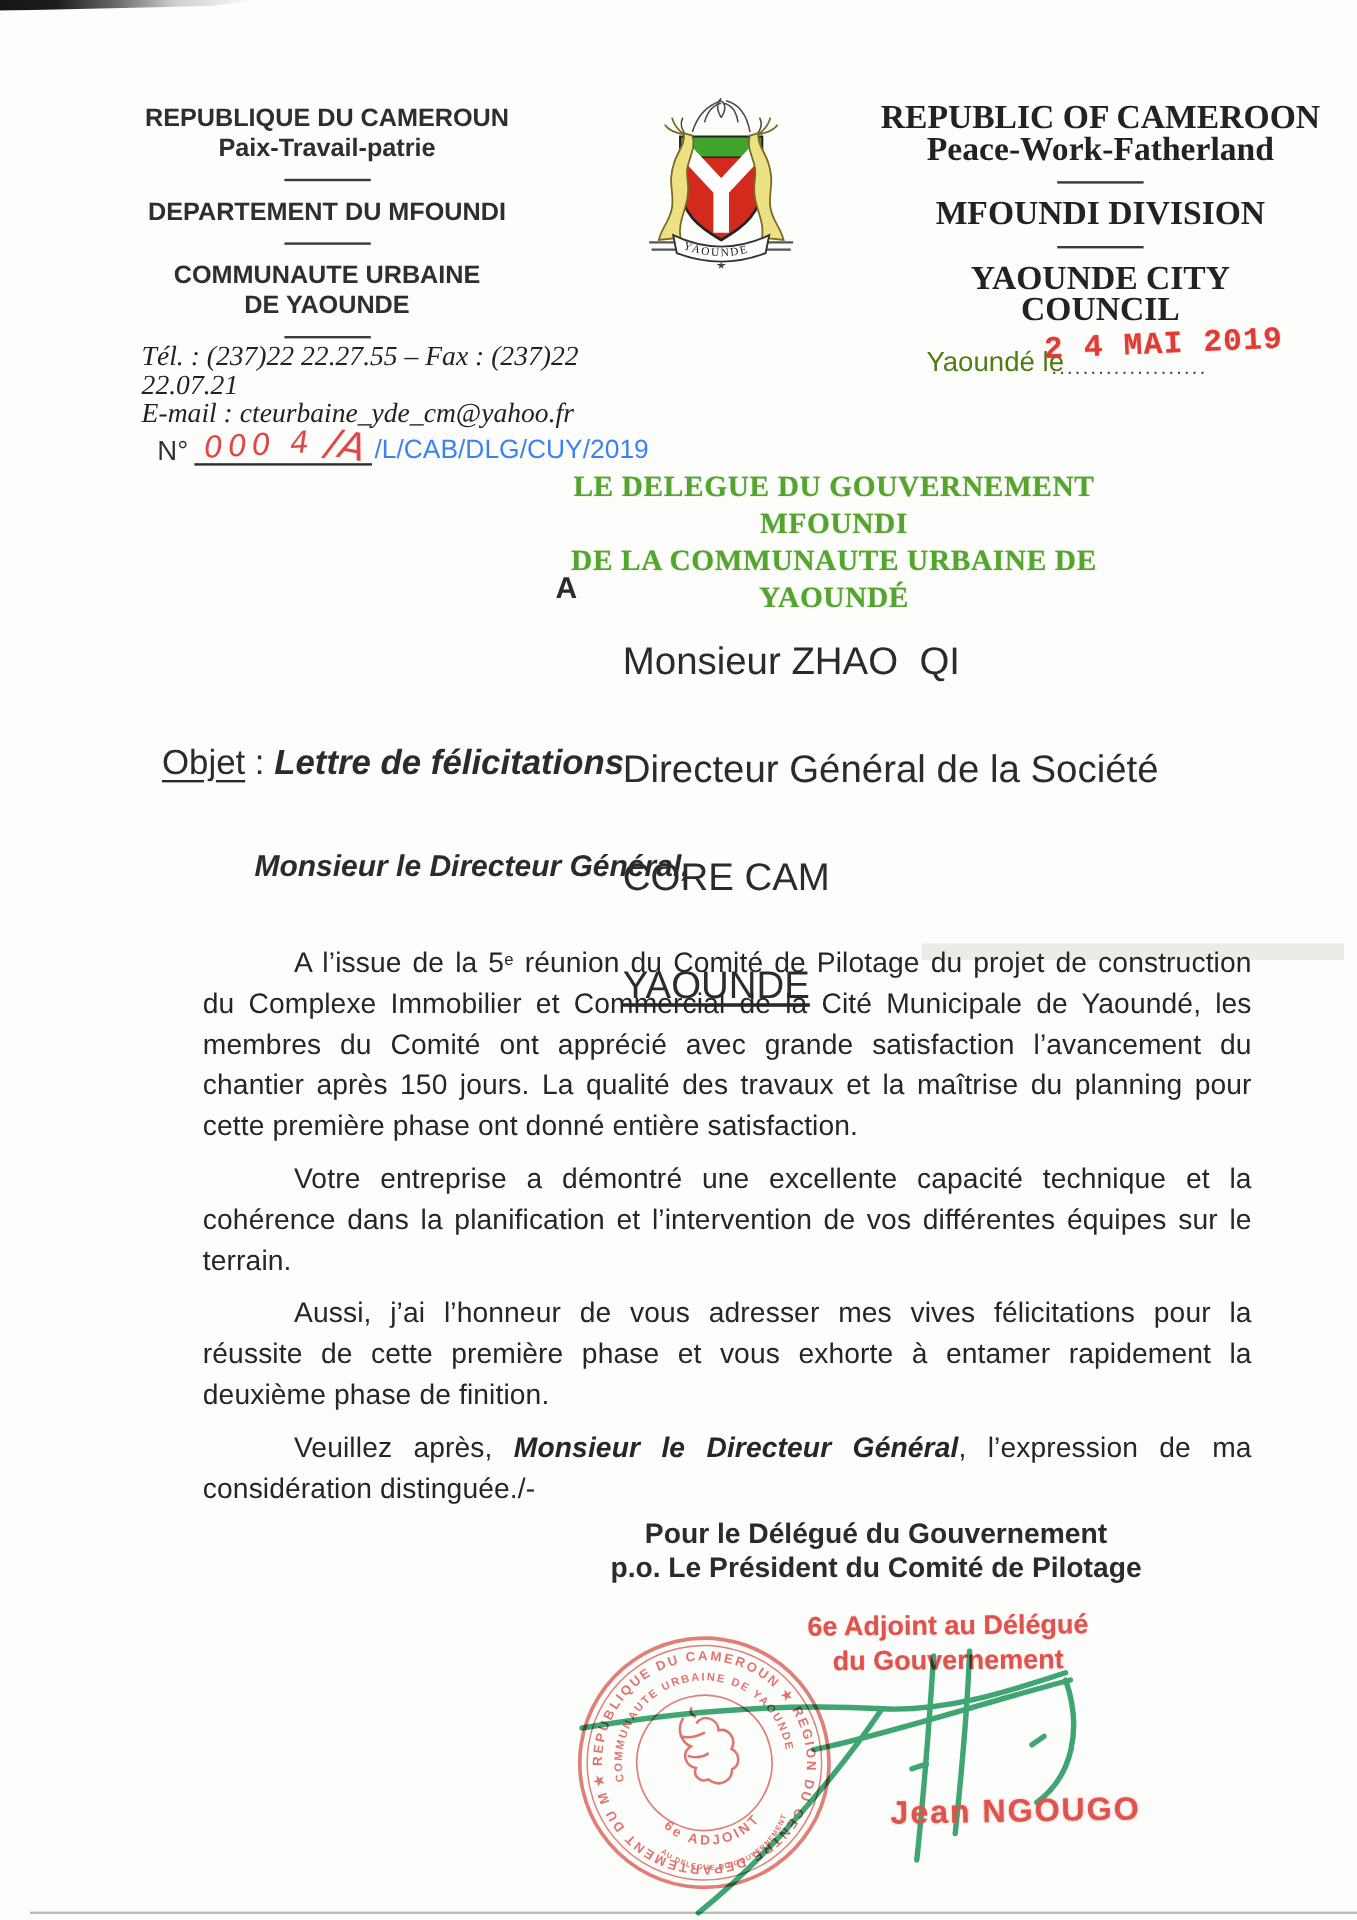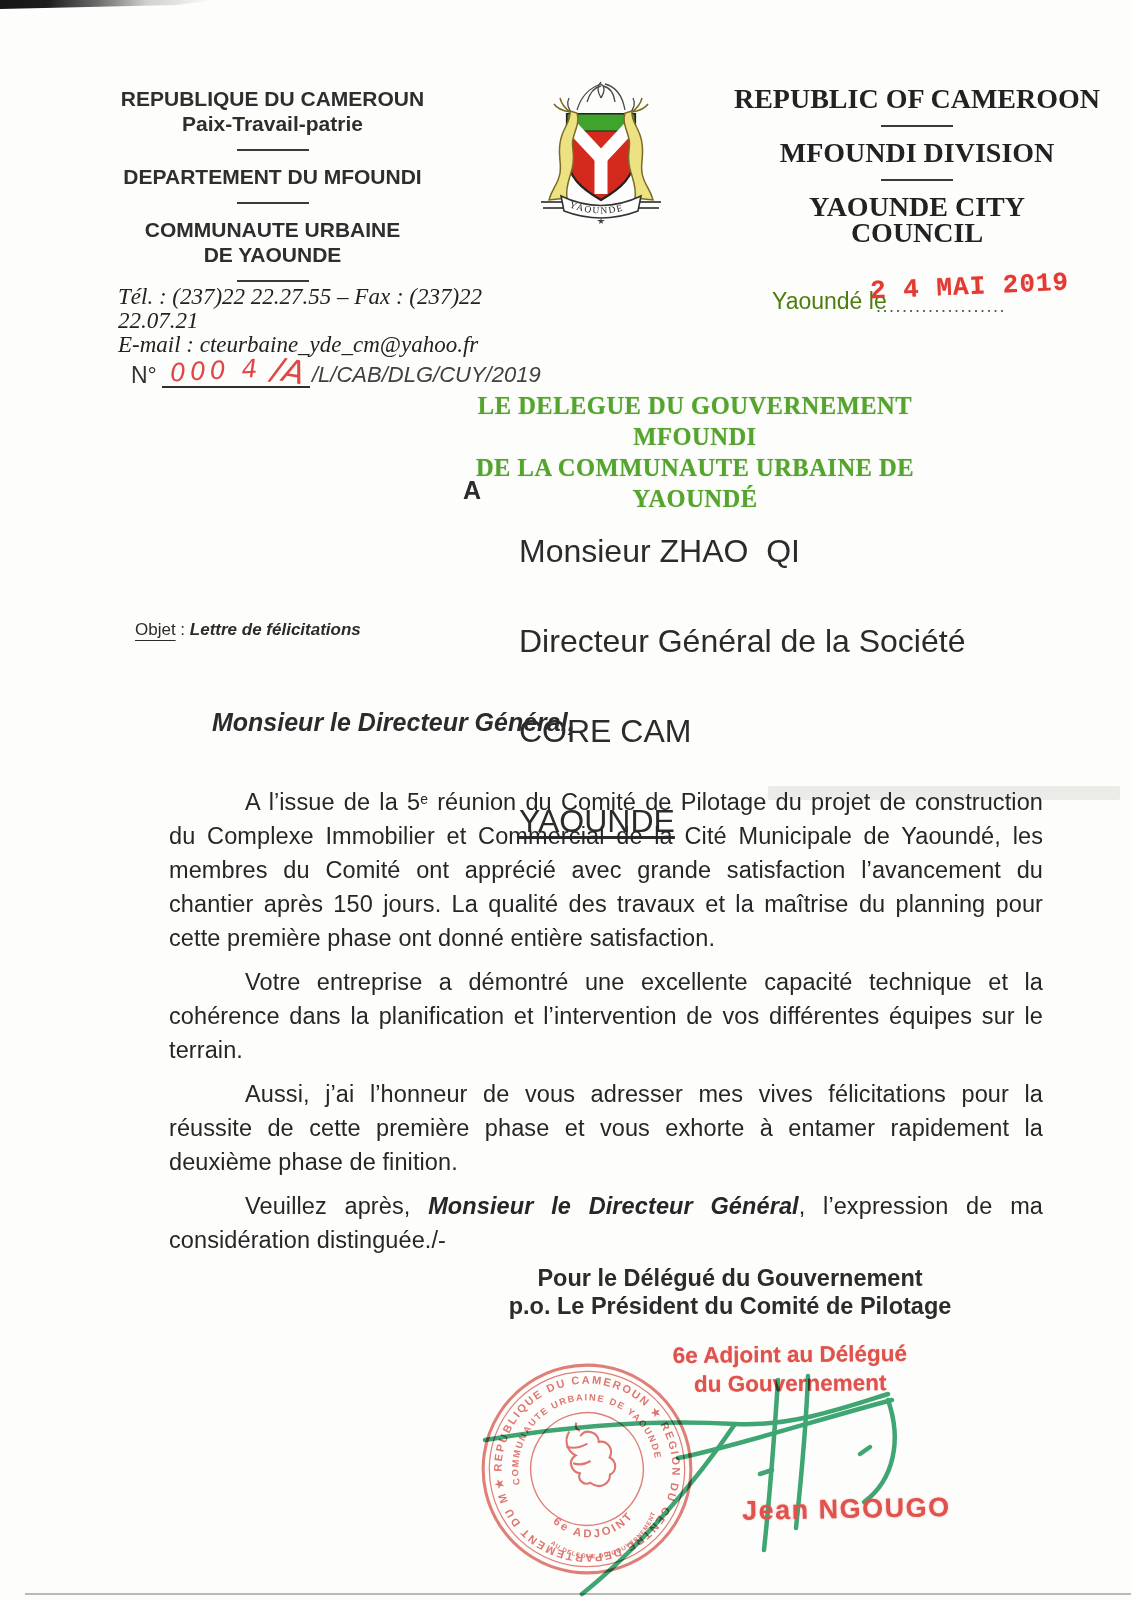--- a/index.html
+++ b/index.html
@@ -26,34 +26,34 @@
   .date-stamp{left:870px;top:272px;font-family:"Liberation Mono",monospace;font-weight:bold;font-size:26px;
     color:#e23b34;letter-spacing:1px;transform:rotate(-2.5deg);text-shadow:0 0 1px rgba(226,59,52,.55);}
 
   
   .ref-label{left:131px;top:362px;font-size:23px;color:#333;}
   .ref-underline{left:162px;top:386px;width:148px;border-top:2px solid #2e2e2e;height:0;}
   .ref-hand{left:170px;top:356px;font-family:"DejaVu Sans",sans-serif;font-style:italic;font-size:25px;color:#e04747;
     transform:rotate(-3deg);letter-spacing:4px;}
   .ref-hand2{left:272px;top:352px;font-family:"DejaVu Sans",sans-serif;font-style:italic;font-size:32px;color:#e04747;
     transform:rotate(10deg);}
-  .ref-typed{left:312px;top:362px;font-size:22px;color:#404040;font-style:italic;}
+  .ref-typed{left:312px;top:362px;font-size:22px;color:#3b82f6;}
 
   
   .sender-title{left:440px;top:390px;width:510px;text-align:center;
     font-family:"Liberation Serif",serif;font-weight:bold;font-size:24.5px;line-height:31px;
     color:#54a42e;letter-spacing:.5px;text-shadow:0 0 1px rgba(84,164,46,.65);}
 
   
   .addr-a{left:463px;top:476px;font-size:25px;font-weight:bold;}
   .addr-lines{left:519px;top:476px;font-size:32px;font-weight:normal;line-height:30px;white-space:pre;}
   .addr-lines .u{text-decoration:underline;text-decoration-thickness:2.5px;text-underline-offset:4px;}
 
   
-  .subject{left:135px;top:620px;font-size:17px;}
+  .subject{left:135px;top:620px;font-size:29px;}
   .subject .lbl{text-decoration:underline;text-underline-offset:5px;}
   .subject .val{font-weight:bold;font-style:italic;}
   .salutation{left:212px;top:708px;font-size:25px;font-weight:bold;font-style:italic;}
 
   
   .body-text{left:133px;top:782px;width:874px;font-size:23.5px;line-height:34px;color:#262626;
     text-align:justify;letter-spacing:.1px;margin-left:36px;}
   .body-text p{margin:0 0 10px 0;text-indent:76px;}
   .body-text sup{font-size:14px;vertical-align:6px;}
   .body-text .emph{font-weight:bold;font-style:italic;}
@@ -88,20 +88,21 @@
     <div>DE YAOUNDE</div>
     <span class="sep"></span>
   </div>
   <div class="abs contact">
     <div>Tél. : (237)22 22.27.55 – Fax : (237)22  22.07.21</div>
     <div>E-mail : cteurbaine_yde_cm@yahoo.fr</div>
   </div>
 
   <div class="abs hdr-right">
     <div>REPUBLIC OF CAMEROON</div>
+    <div>Peace-Work-Fatherland</div>
     <span class="sep"></span>
     <div>MFOUNDI DIVISION</div>
     <span class="sep"></span>
     <div>YAOUNDE CITY</div>
     <div>COUNCIL</div>
   </div>
 
   <svg class="abs emblem-svg" viewBox="0 0 172 172">
     <g stroke="#4a4a4a" stroke-width="1.3" fill="none">
       <path d="M62,42 q6,-20 24,-26"></path>

